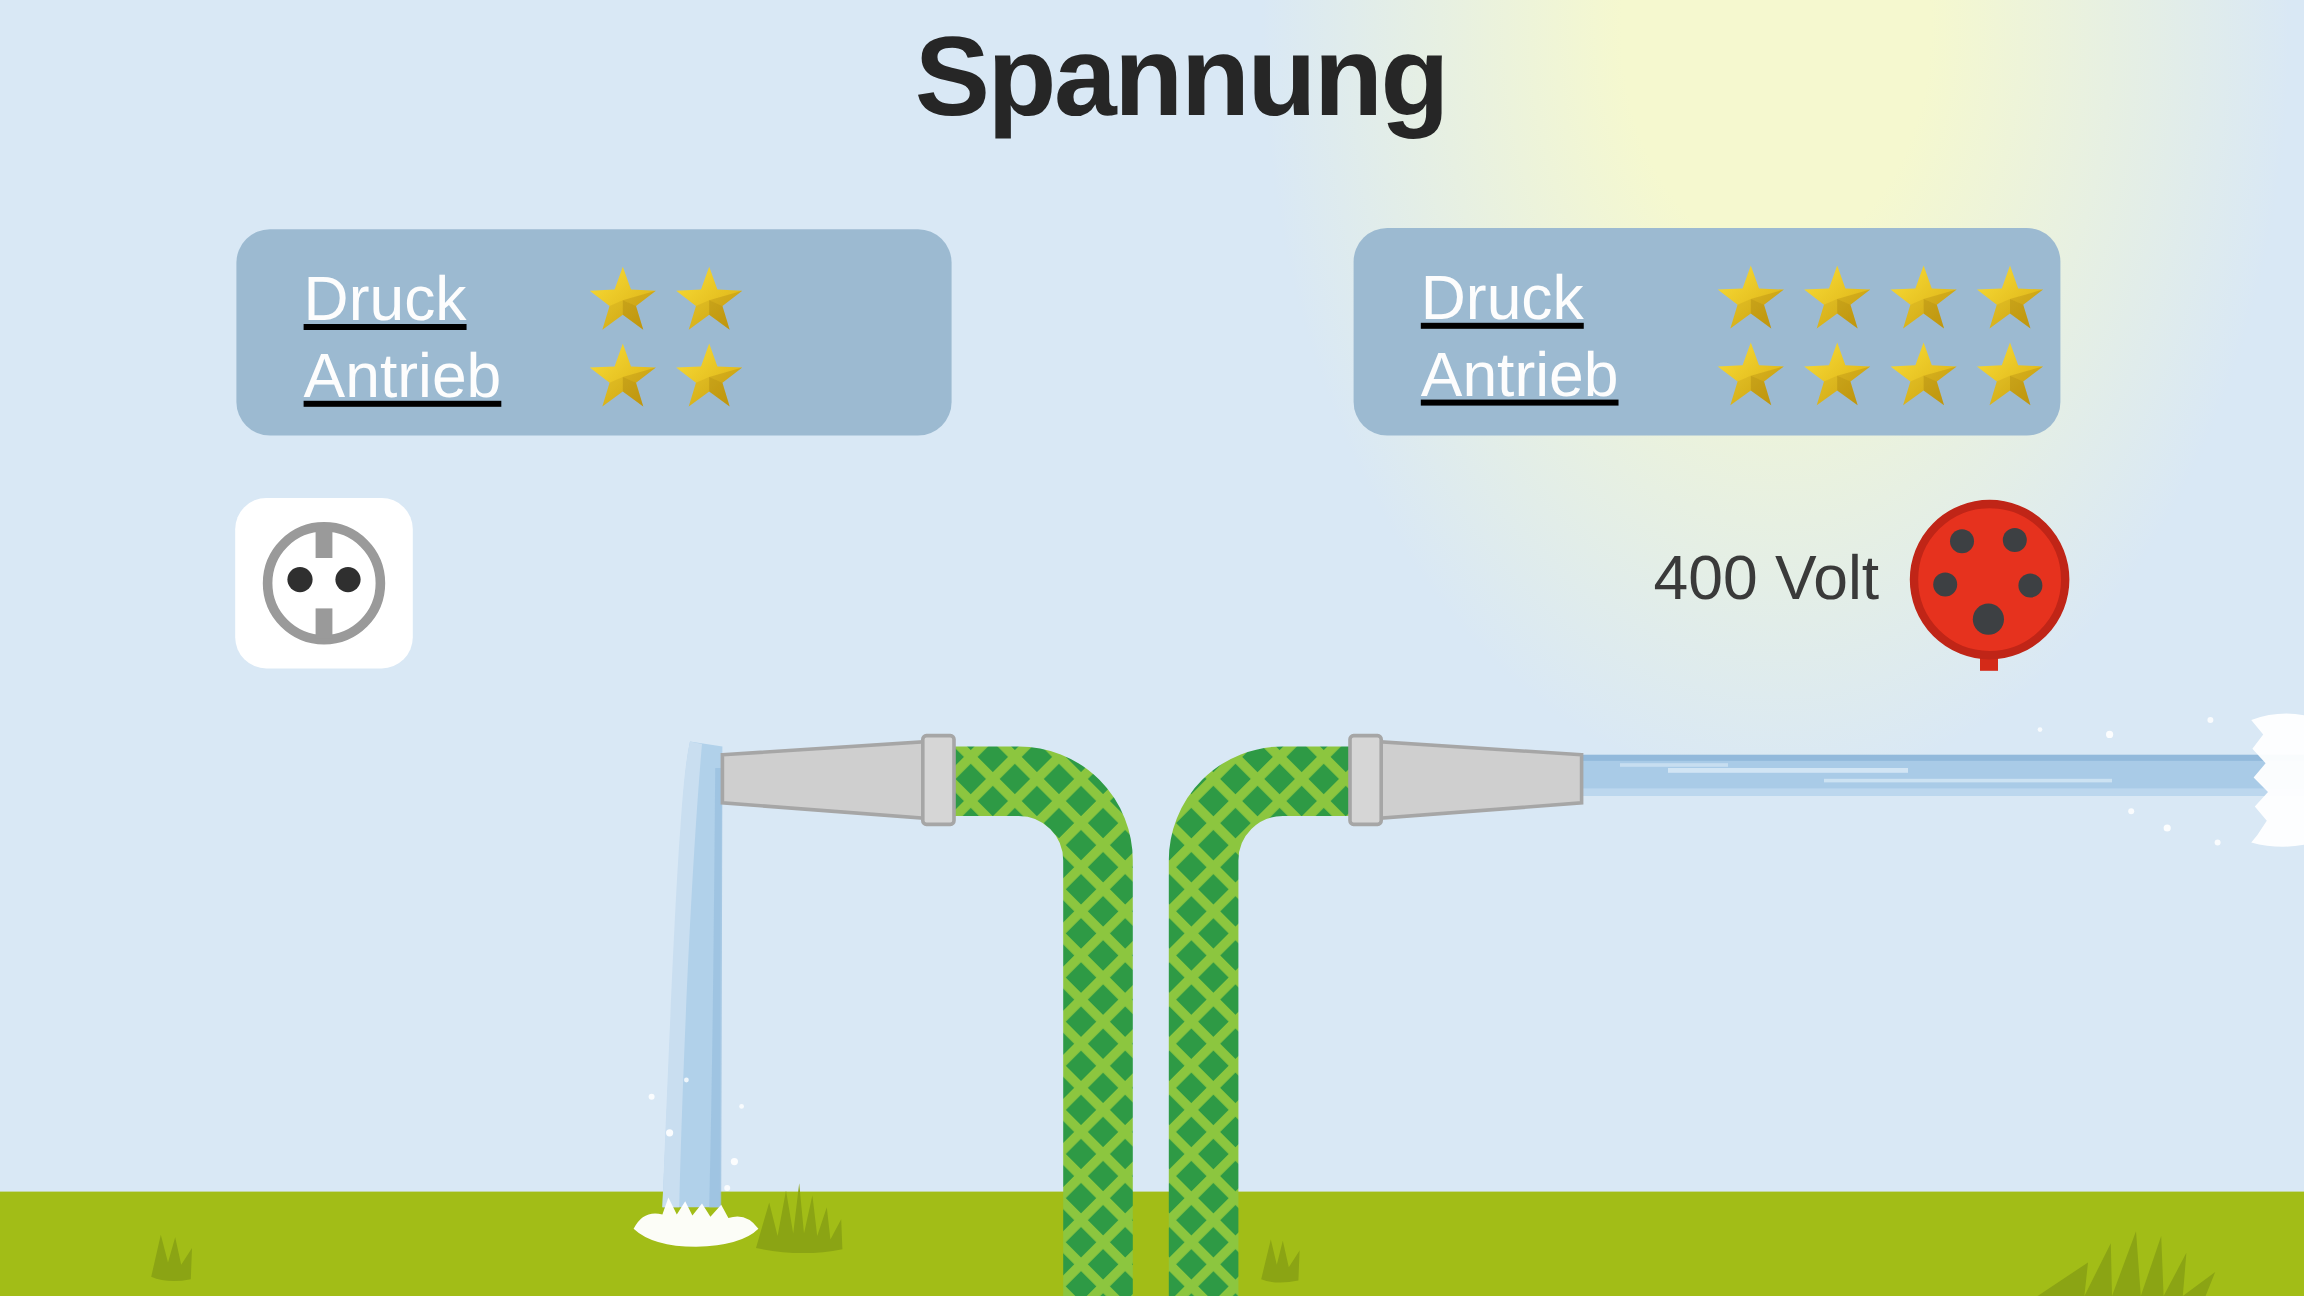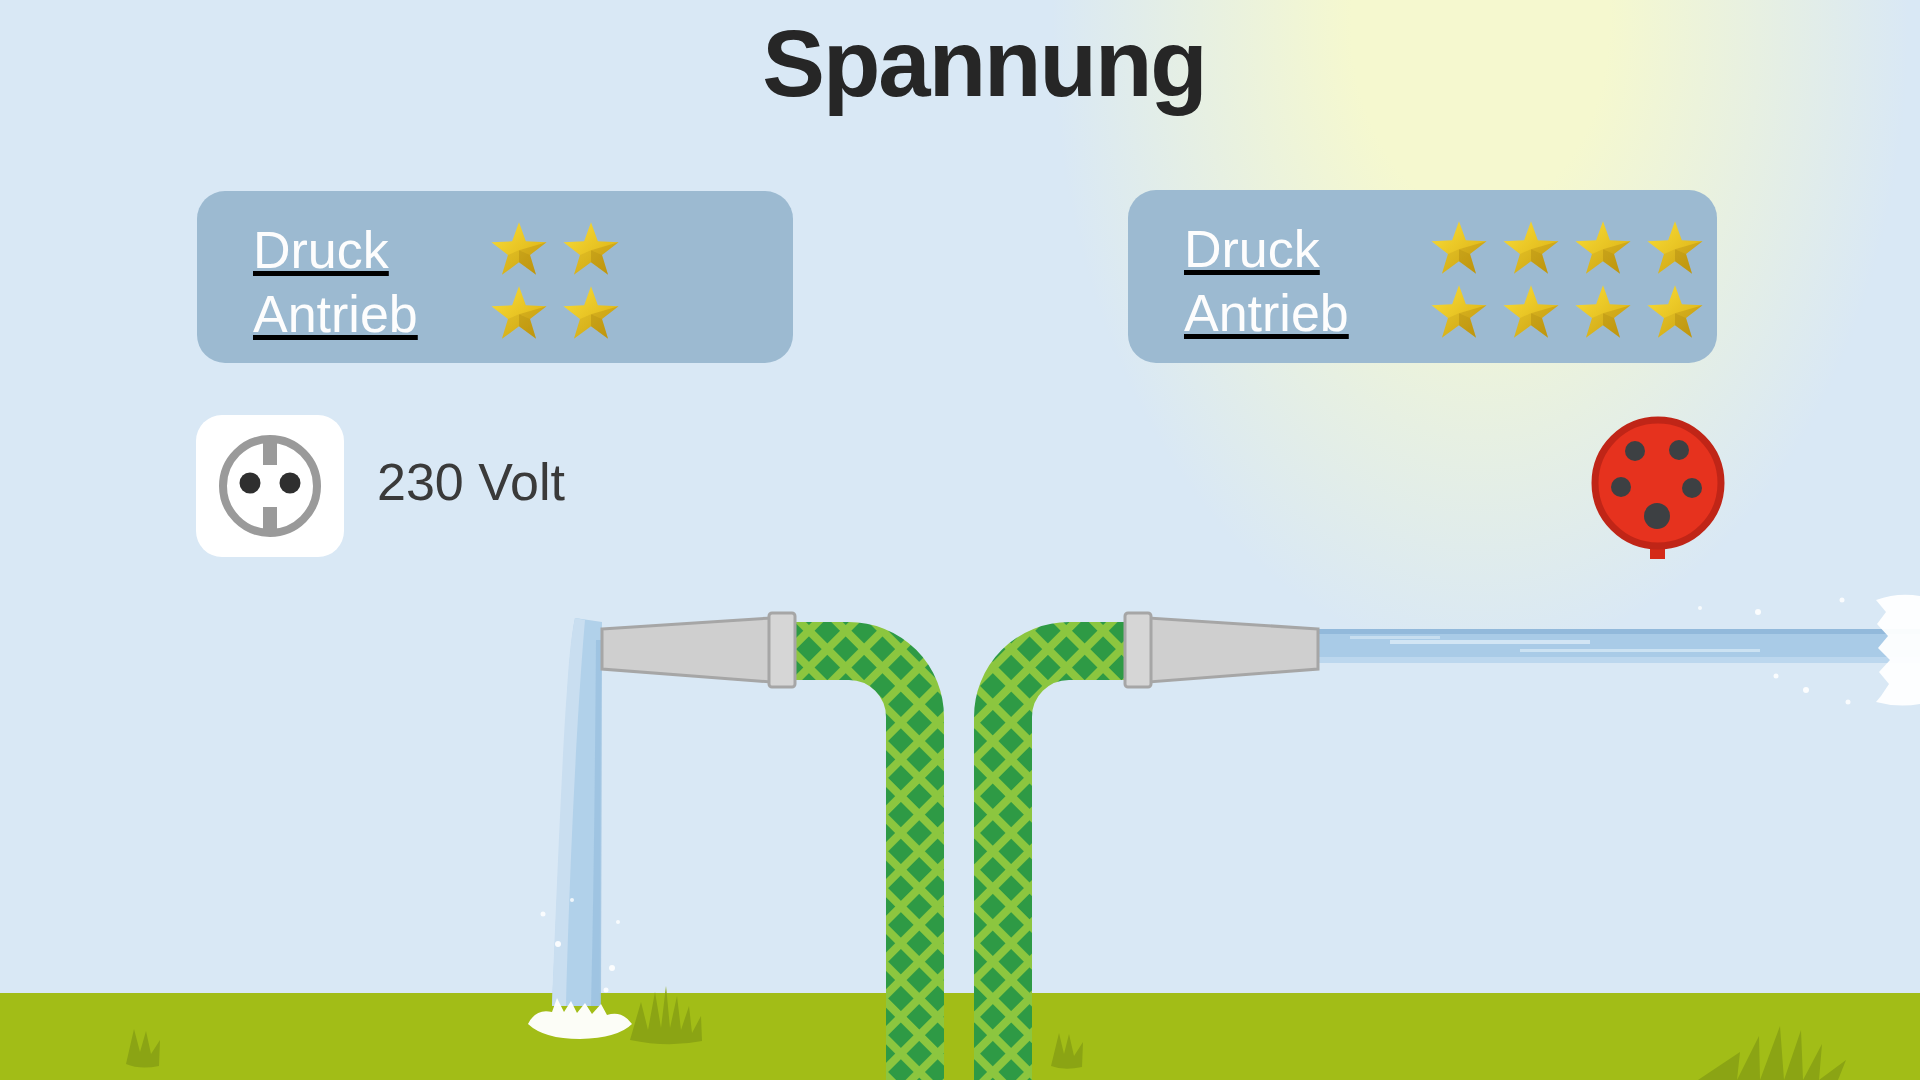--- a/index.html
+++ b/index.html
@@ -225,22 +225,22 @@
 
   <div class="socket-white">
     <svg viewBox="0 0 148 142">
       <circle cx="74" cy="71" r="47" fill="none" stroke="#9a9a9a" stroke-width="8"></circle>
       <rect x="67" y="25" width="14" height="25" fill="#9a9a9a"></rect>
       <rect x="67" y="92" width="14" height="25" fill="#9a9a9a"></rect>
       <circle cx="54" cy="68" r="10.5" fill="#2f2f2f"></circle>
       <circle cx="94" cy="68" r="10.5" fill="#2f2f2f"></circle>
     </svg>
   </div>
-  <div class="voltage left">230 Volt</div>
-
+
+  <div class="voltage right">400 Volt</div>
   <div class="socket-red">
     <svg viewBox="0 0 140 150">
       <rect x="62" y="132" width="15" height="14" fill="#d42a18"></rect>
       <circle cx="70" cy="70" r="63" fill="#e6321e" stroke="#c02517" stroke-width="7"></circle>
       <circle cx="47" cy="38" r="10" fill="#3d4043"></circle>
       <circle cx="91" cy="37" r="10" fill="#3d4043"></circle>
       <circle cx="33" cy="74" r="10" fill="#3d4043"></circle>
       <circle cx="104" cy="75" r="10" fill="#3d4043"></circle>
       <circle cx="69" cy="103" r="13" fill="#3d4043"></circle>
     </svg>

